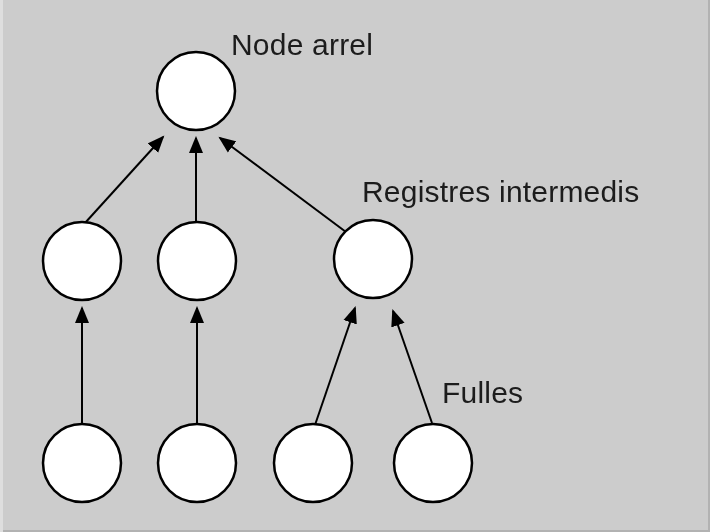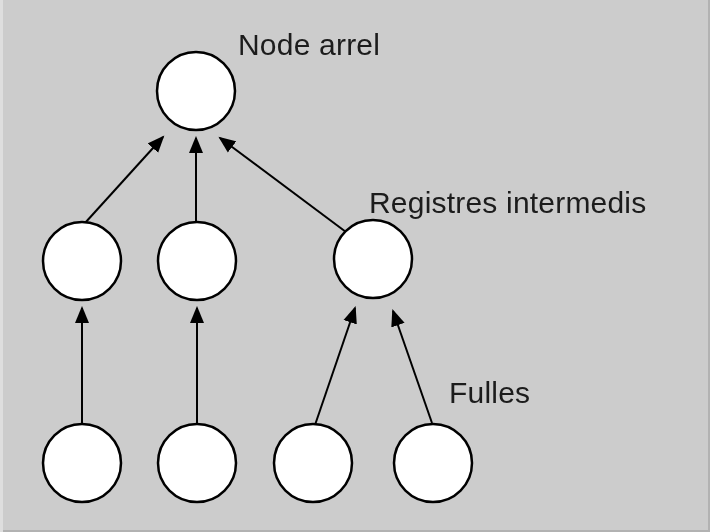--- a/index.html
+++ b/index.html
@@ -28,24 +28,23 @@
     display: block;
   }
   .node-label {
     position: absolute;
     font-size: 30px;
     line-height: 1;
     font-weight: 400;
     color: #1c1c1c;
     white-space: nowrap;
     letter-spacing: 0.2px;
-    margin-left: 7px;
   }
   .label-root         { left: 231px; top: 30px;  }
-  .label-intermediate { left: 362px; top: 188px; }
+  .label-intermediate { left: 362px; top: 177px; }
   .label-leaves       { left: 442px; top: 378px; }
 </style>
 </head>
 <body>
 
 <div class="canvas" style="background: rgb(204, 204, 204);">
 
   <svg class="diagram-svg" viewBox="0 0 710 532" xmlns="http://www.w3.org/2000/svg">
     <defs>
       <marker id="arrowhead" markerUnits="userSpaceOnUse" markerWidth="18" markerHeight="15" refX="15" refY="7.5" orient="auto">

